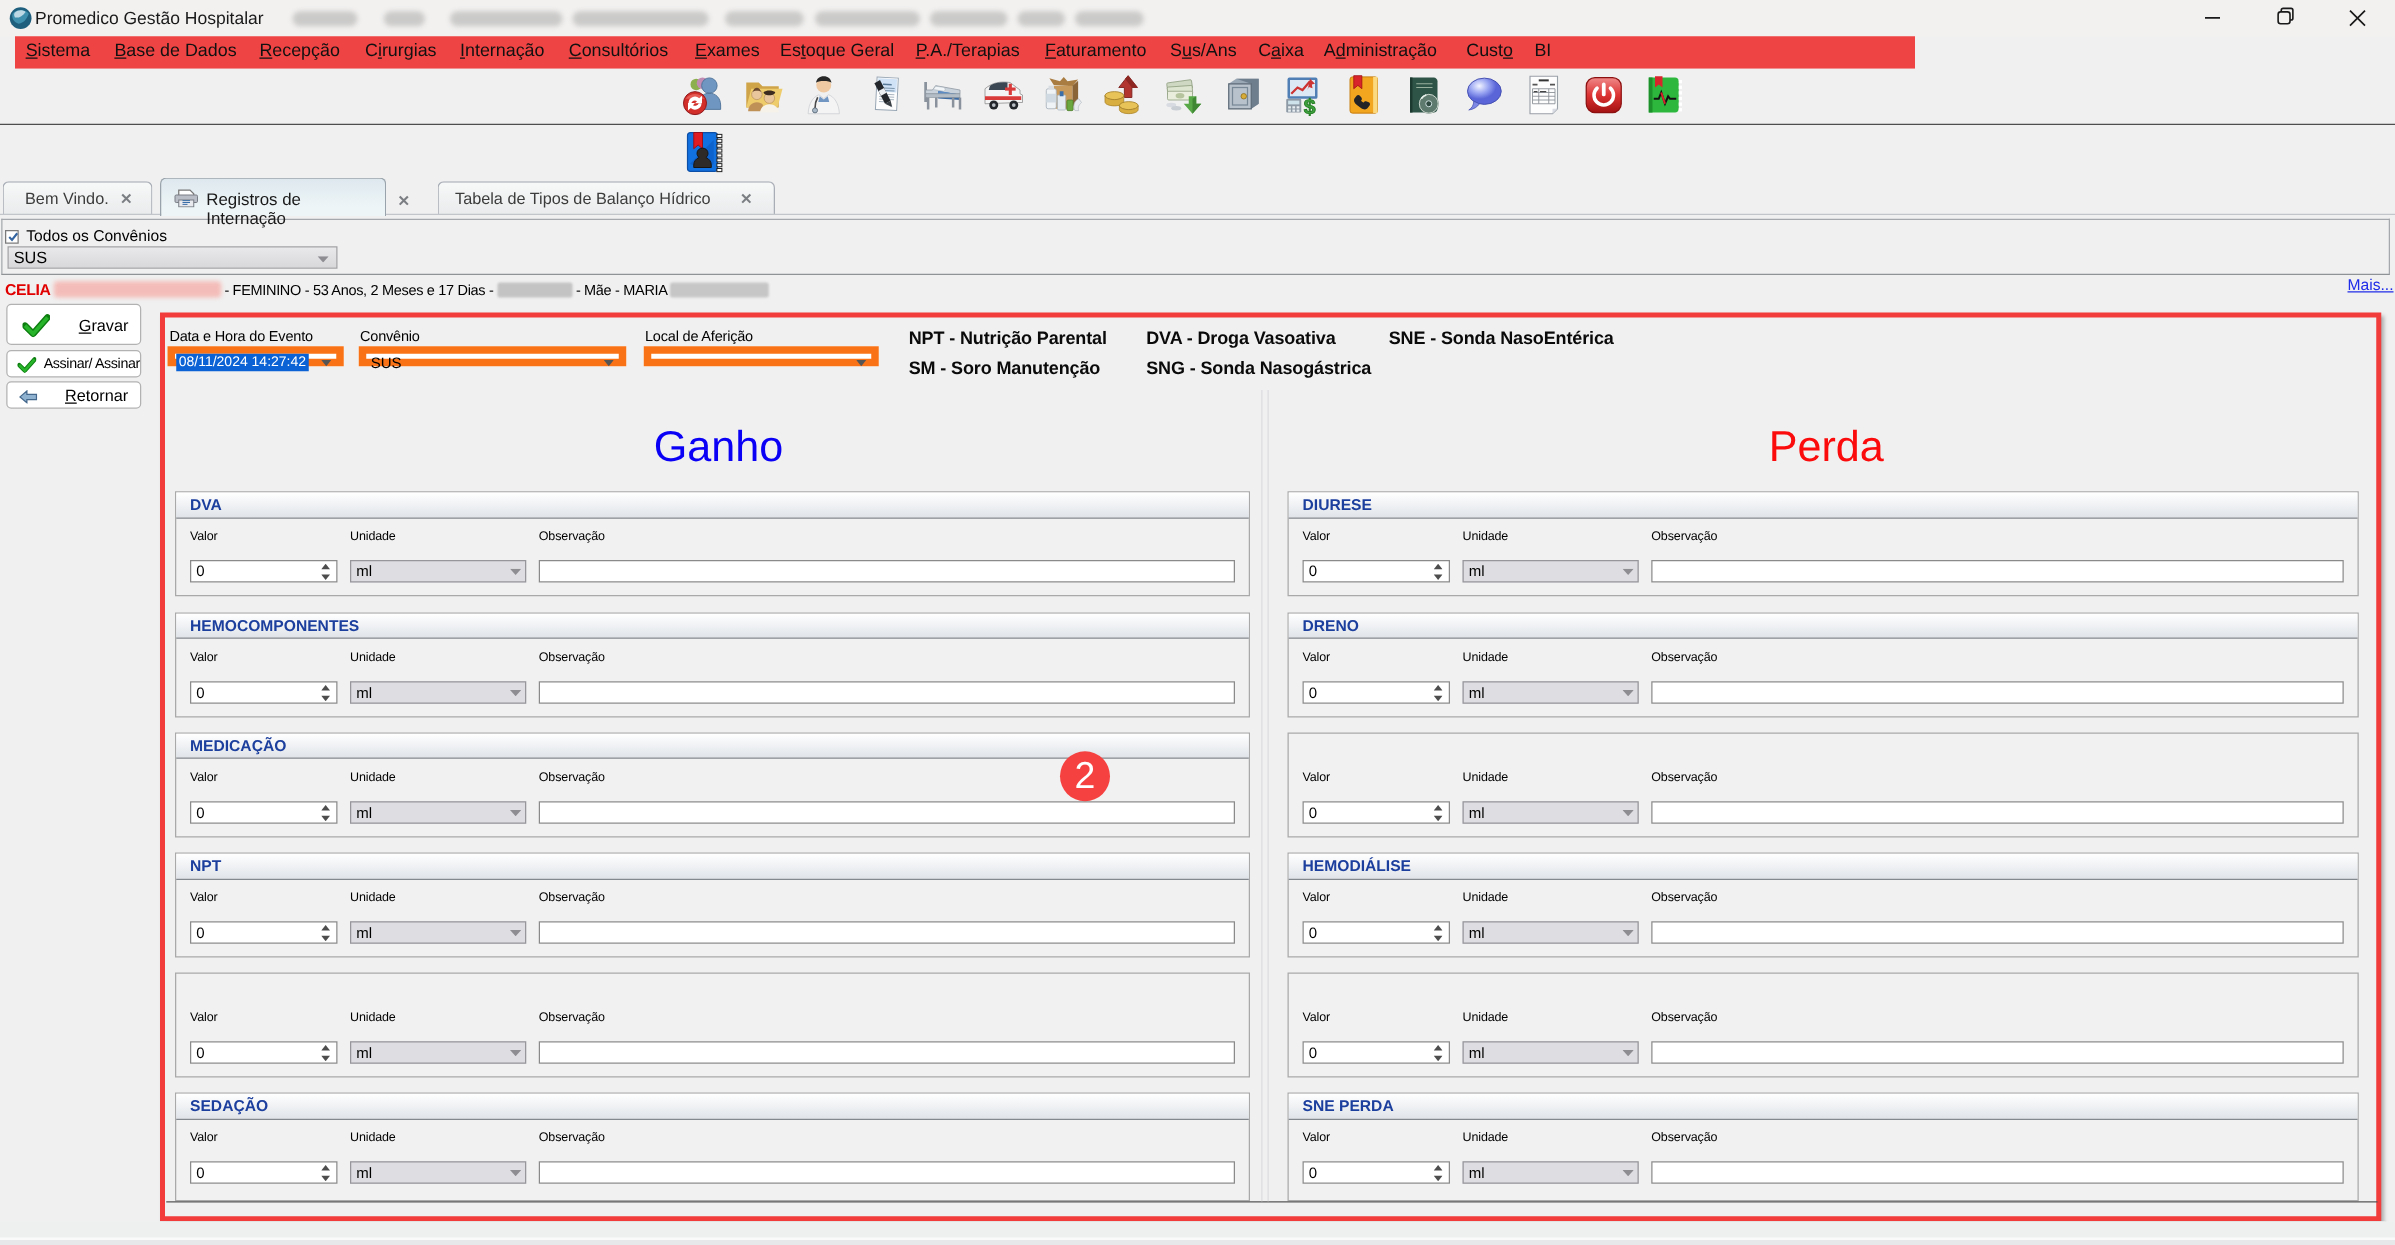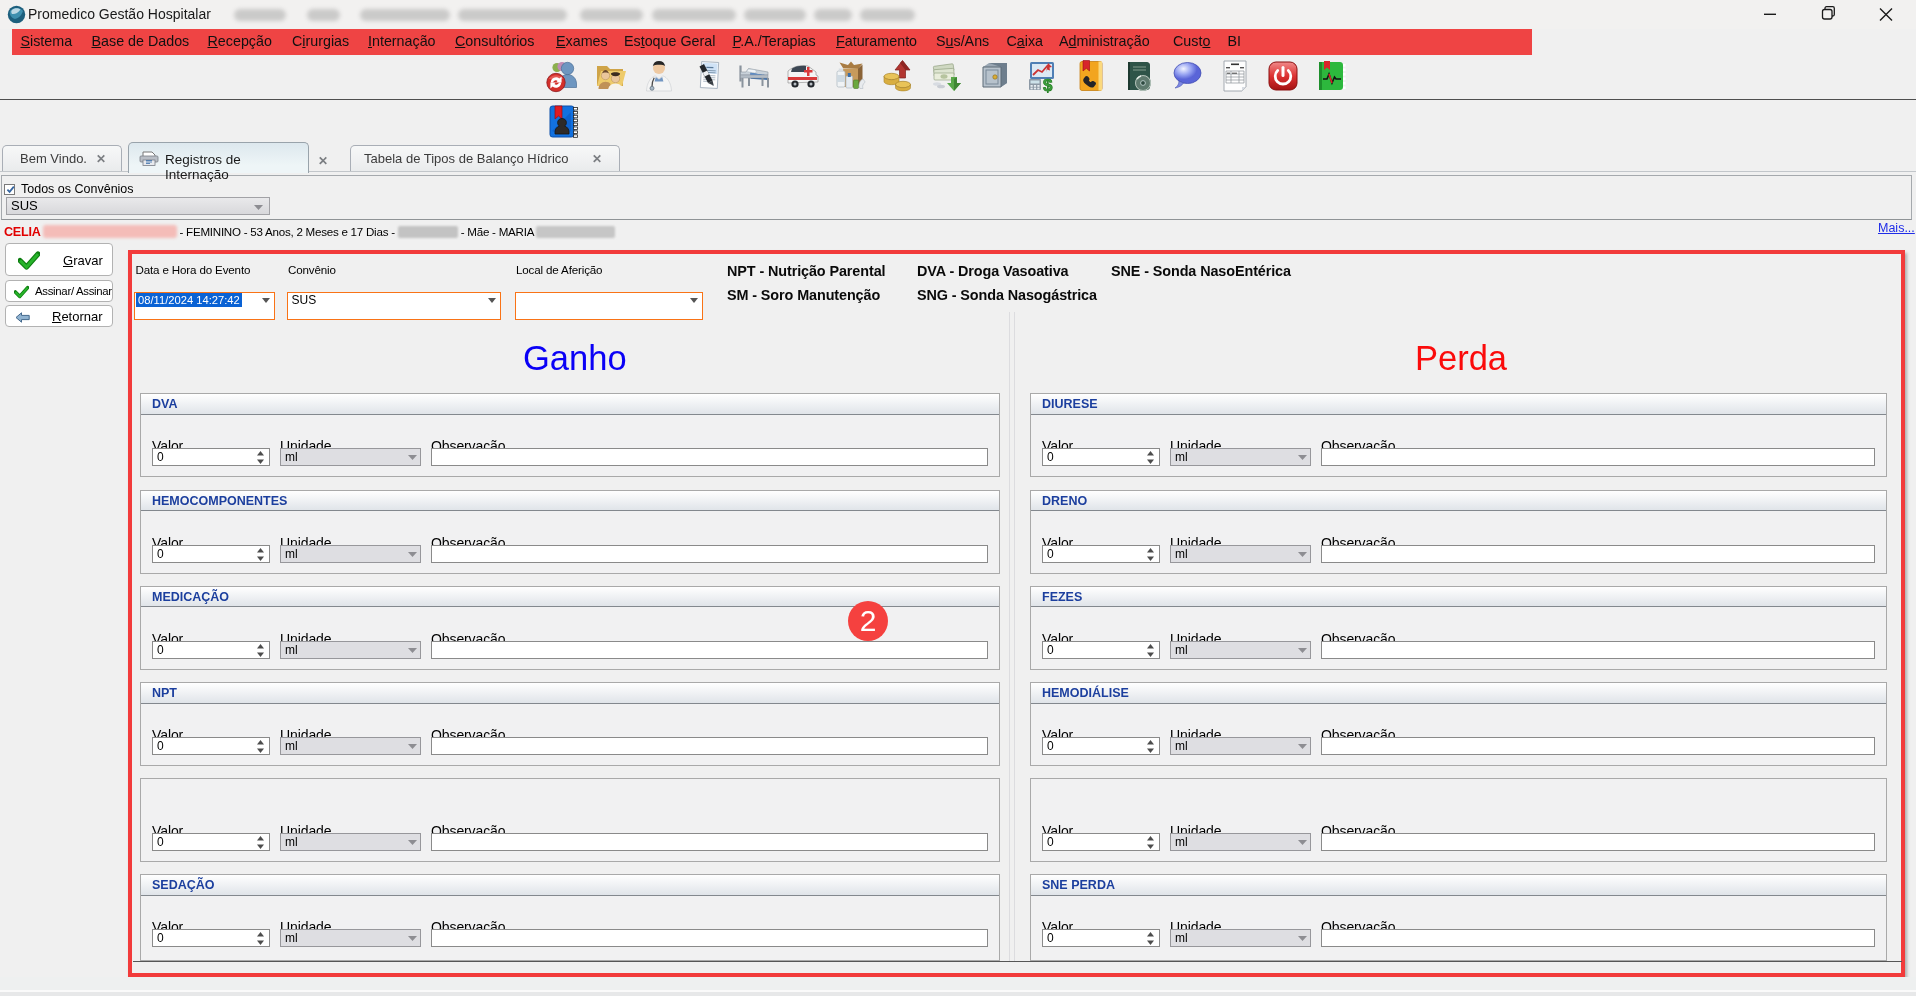--- a/index.html
+++ b/index.html
@@ -31,31 +31,31 @@
 
 #patient{position:absolute;left:4px;top:224.5px;font-size:11.6px;letter-spacing:-.25px;color:#000;white-space:nowrap}
 #mais{position:absolute;left:1878px;top:221px;font-size:12.5px;color:#1f2ce8;text-decoration:underline}
 
 .sbtn{position:absolute;left:5px;width:108px;background:#fff;border:1px solid #b2b2b2;border-radius:4px;font-size:13px;color:#000;white-space:nowrap}
 
 #redrect{position:absolute;left:128px;top:250px;width:1777px;height:727px;border:4px solid #f23b3b;box-shadow:2px 3px 3px rgba(90,90,90,.45)}
 #badge{position:absolute;left:848px;top:601px;width:40px;height:40px;border-radius:50%;background:#f5413f;color:#fff;font-size:30px;text-align:center;line-height:39px;z-index:9}
 
 .flbl{position:absolute;font-size:11.6px;letter-spacing:-.15px;color:#000}
-.fld{position:absolute;top:292px;height:28px;background:#fff;border:1px solid #f97316;font-size:12px;line-height:14px}
+.fld{position:absolute;top:277px;height:16px;background:#fff;border:6px solid #f97316;font-size:12px;line-height:14px}
 .far{position:absolute;right:4px;top:5px}
 
 .leg{position:absolute;font-size:14.4px;letter-spacing:-.1px;font-weight:bold;color:#0a0a0a}
 
 #ganho{position:absolute;left:523px;top:339px;font-size:34.5px;color:#0a00f6}
 #perda{position:absolute;left:1415px;top:339px;font-size:34.5px;color:#fb0b0b}
 
 .panel{position:absolute;border:1px solid #a9a9a9;background:#f1f1f2}
 .phead{position:absolute;left:0;top:0;right:0;height:20.5px;background:linear-gradient(#ffffff,#e0e4e9);border-bottom:1px solid #83888e;color:#1c3f9e;font-weight:bold;font-size:12.5px;line-height:20px;padding-left:11px}
-.plbl{position:absolute;top:44px;font-size:14px;letter-spacing:-.1px;color:#000}
+.plbl{position:absolute;top:30px;font-size:10px;letter-spacing:-.1px;color:#000}
 .l1{left:11px}.l2{left:139px}.l3{left:290px}
 .spin{position:absolute;left:11px;top:54px;width:118px;height:18px;background:#fff;border:1px solid #8a8a8a;font-size:12px;line-height:16px;padding-left:4px}
 .sar{position:absolute;right:5px;top:2px}
 .unid{position:absolute;left:139px;top:54px;width:141px;height:18px;background:#dedee2;border:1px solid #97979b;font-size:12px;line-height:16px;padding-left:4px}
 .uar{position:absolute;right:3px;top:6px}
 .obs{position:absolute;left:290px;top:54px;right:11px;height:18px;background:#fff;border:1px solid #8a8a8a}
 
 #innerline{position:absolute;left:132.5px;top:960.8px;width:1769px;height:1.4px;background:#565656}
 .vsep{position:absolute;top:312px;height:649px;width:1px;background:#dcdcdf}
 #sb1{position:absolute;left:0;top:977px;width:1916px;height:13px;background:#eef0f0}
@@ -513,21 +513,20 @@
 <div class="spin">0<svg class="sar" width="7" height="13" viewBox="0 0 7 13">
         <path d="M3.5 0L7 4.4H0Z" fill="#4d4d4d"></path>
         <path d="M3.5 13L0 8.6h7Z" fill="#4d4d4d"></path>
       </svg></div>
 <div class="unid">ml<svg class="uar" width="9" height="5" viewBox="0 0 9 5">
         <path d="M0 0h9L4.5 5Z" fill="#8d8d92"></path>
       </svg></div>
 <div class="obs"></div>
 </div>
 <div class="panel" style="left:1030px;top:585.8px;width:857px;height:84px">
-<div class="phead">FEZES</div>
 <div class="plbl l1">Valor</div>
     <div class="plbl l2">Unidade</div>
     <div class="plbl l3">Observação</div>
 <div class="spin">0<svg class="sar" width="7" height="13" viewBox="0 0 7 13">
         <path d="M3.5 0L7 4.4H0Z" fill="#4d4d4d"></path>
         <path d="M3.5 13L0 8.6h7Z" fill="#4d4d4d"></path>
       </svg></div>
 <div class="unid">ml<svg class="uar" width="9" height="5" viewBox="0 0 9 5">
         <path d="M0 0h9L4.5 5Z" fill="#8d8d92"></path>
       </svg></div>

